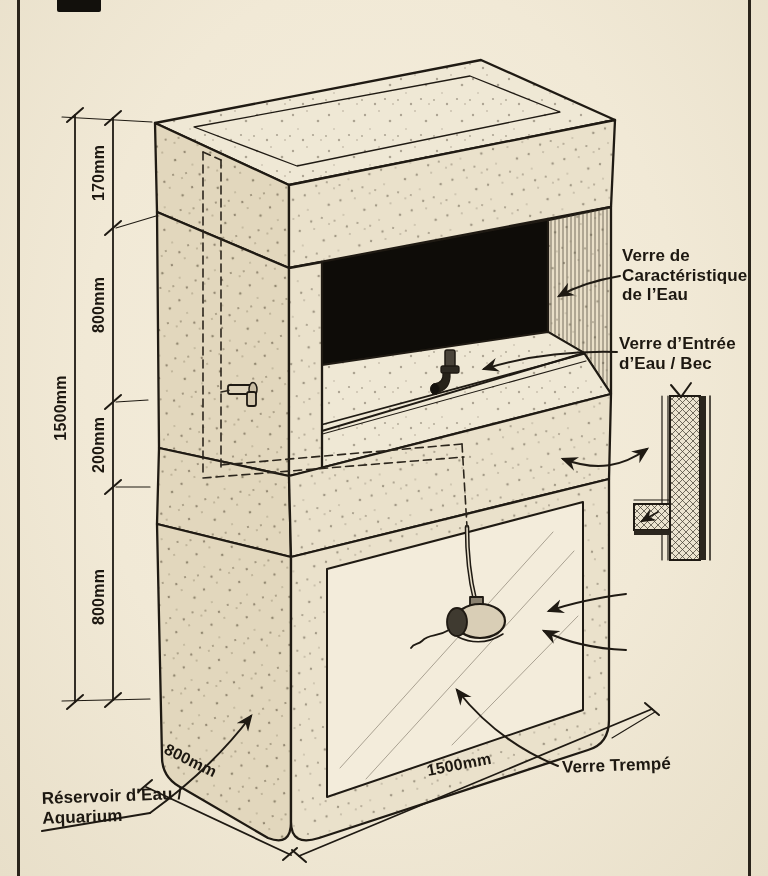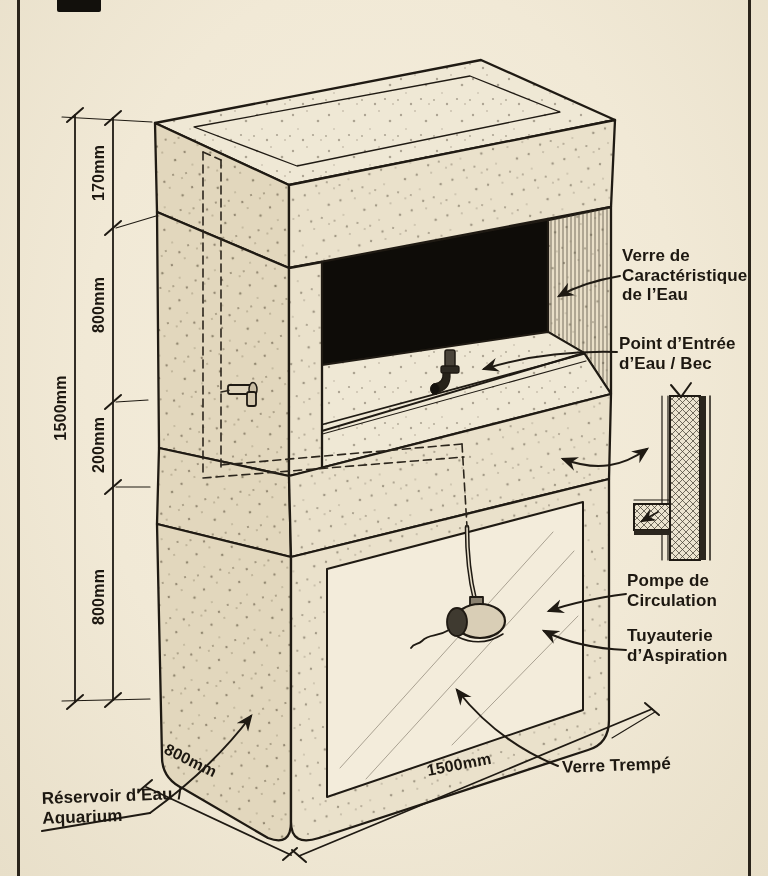--- a/index.html
+++ b/index.html
@@ -211,22 +211,20 @@
       <line x1="710" y1="396" x2="710" y2="560" stroke-width="1.5"></line>
       <rect x="634" y="504" width="36" height="26" fill="url(#xh)" stroke-width="2"></rect>
       <rect x="634" y="530" width="36" height="5" fill="#2b261e" stroke="none"></rect>
       <line x1="634" y1="500" x2="670" y2="500" stroke-width="1.2"></line>
       <path d="M671,385 L681,397 L691,383" fill="none" stroke-width="2"></path>
       <path d="M658,512 L642,521" fill="none" stroke-width="1.8" marker-end="url(#ah)"></path>
     </g>
   </svg>
 
   <div class="ann" style="left:622px;top:246px;width:134px">Verre de Caractéristique de l’Eau</div>
-  <div class="ann" style="left:619px;top:334px;width:150px">Point d’Entrée d’Eau / Bec</div>
-  <div class="ann" style="left:627px;top:571px;width:120px">Pompe de Circulation</div>
-  <div class="ann" style="left:627px;top:626px;width:120px">Tuyauterie d’Aspiration</div>
+  <div class="ann" style="left:619px;top:334px;width:150px">Verre d’Entrée d’Eau / Bec</div>
   <div class="ann" style="left:562px;top:755px;width:160px;transform:rotate(-2deg)">Verre Trempé</div>
   <div class="ann" style="left:42px;top:786px;width:165px;transform:rotate(-2deg)">Réservoir d’Eau / Aquarium</div>
 
   <div class="margin-line margin-left"></div>
   <div class="margin-line margin-right"></div>
   <div class="corner-tab"></div>
 </div>
 
 </body></html>

